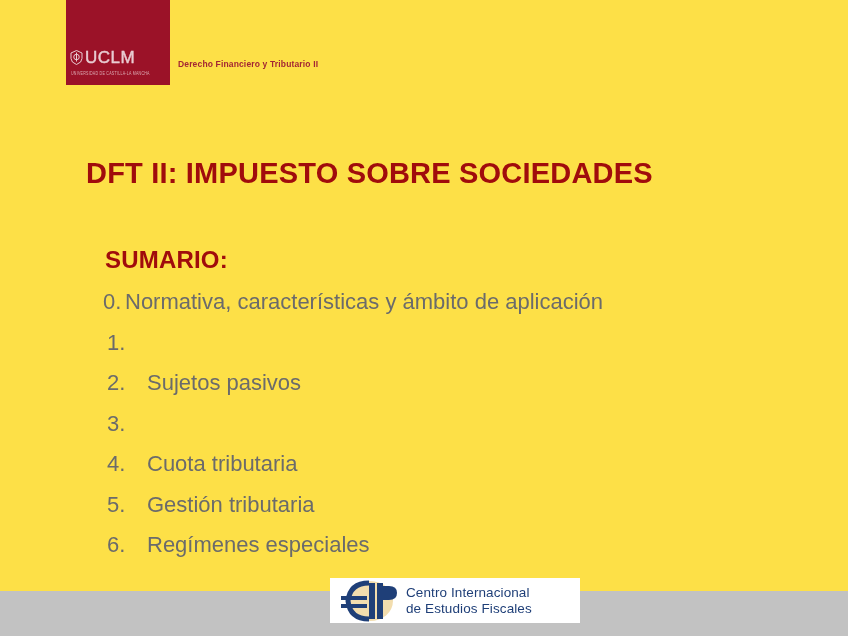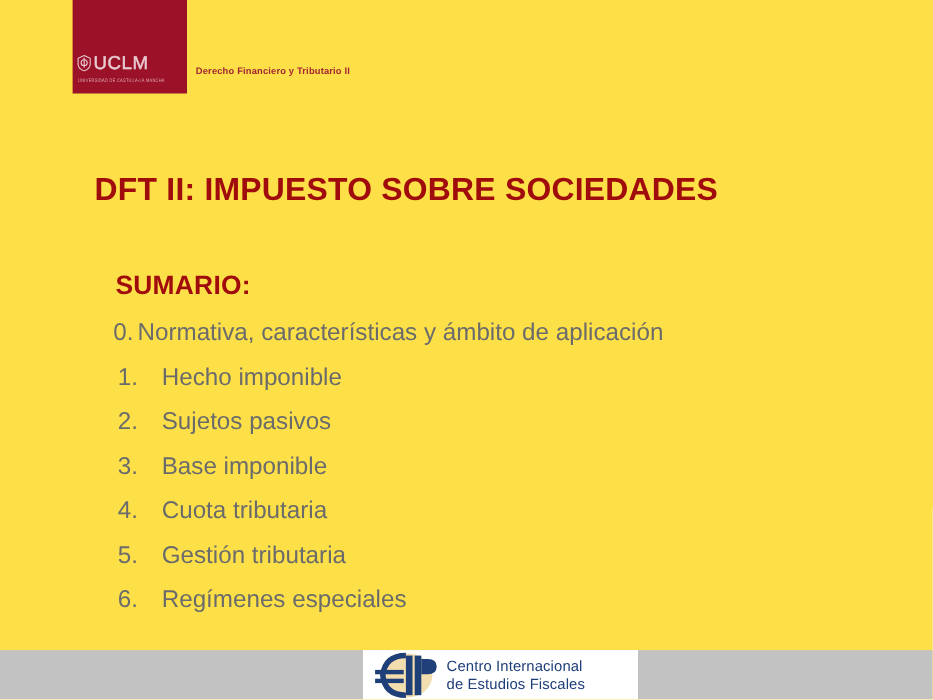--- a/index.html
+++ b/index.html
@@ -132,21 +132,21 @@
     position: absolute;
     left: 0;
     top: 591px;
     width: 848px;
     height: 45px;
     background: #c2c2c2;
   }
   .footer-logo-plate {
     position: absolute;
     left: 330px;
-    top: 591px;
+    top: 578px;
     width: 250px;
     height: 45px;
     background: #ffffff;
     display: flex;
     align-items: center;
     padding-left: 9px;
     box-sizing: border-box;
   }
   .cief-mark {
     flex: 0 0 auto;
@@ -188,29 +188,27 @@
 
   <div class="sumario-heading">SUMARIO:</div>
 
   <div class="outline" id="outline-list">
       <div class="outline-row intro">
         <span class="num">0.</span>
         <span class="txt">Normativa, características y ámbito de aplicación</span>
       </div>
       <div class="outline-row level">
         <span class="num">1.</span>
-        <span class="txt">Hecho imponible</span>
       </div>
       <div class="outline-row level">
         <span class="num">2.</span>
         <span class="txt">Sujetos pasivos</span>
       </div>
       <div class="outline-row level">
         <span class="num">3.</span>
-        <span class="txt">Base imponible</span>
       </div>
       <div class="outline-row level">
         <span class="num">4.</span>
         <span class="txt">Cuota tributaria</span>
       </div>
       <div class="outline-row level">
         <span class="num">5.</span>
         <span class="txt">Gestión tributaria</span>
       </div>
       <div class="outline-row level">

